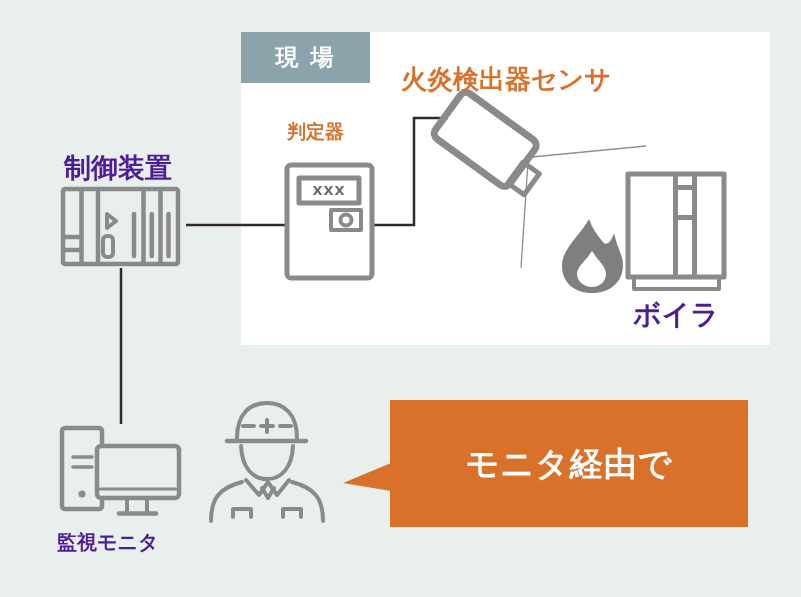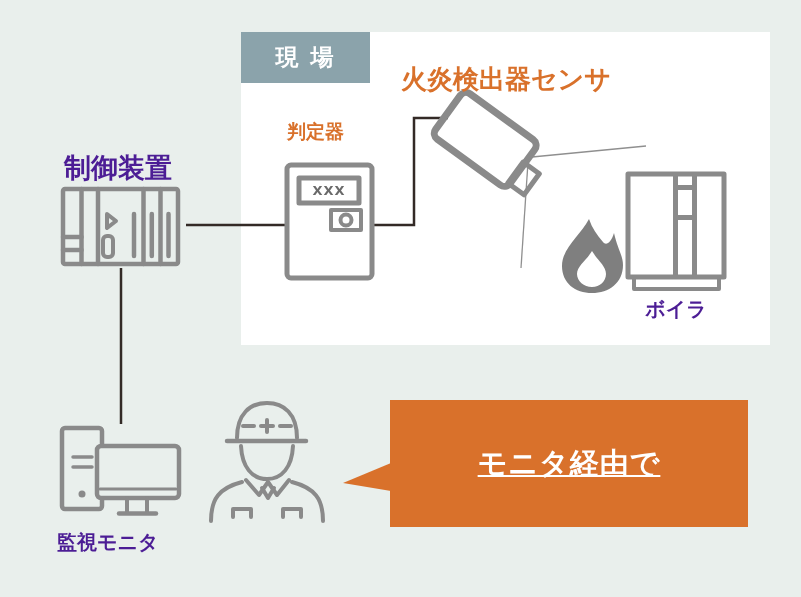--- a/index.html
+++ b/index.html
@@ -9,27 +9,27 @@
   .field-label{position:absolute;left:241px;top:32px;width:129px;height:51px;background:#8ba3ab;
     display:flex;align-items:center;justify-content:center;color:#ffffff;font-size:23px;font-weight:bold;
     letter-spacing:2px;}
   .svg-layer{position:absolute;left:0;top:0;}
   .lbl{position:absolute;font-weight:bold;white-space:nowrap;}
   .lbl-dark{color:#4c1d95;}
   .lbl-orange{color:#d9712b;}
   .lbl-control{left:64px;top:150px;font-size:27px;}
   .lbl-judge{left:287px;top:119px;font-size:19px;}
   .lbl-sensor{left:401px;top:62px;font-size:26px;}
-  .lbl-boiler{left:628px;top:296px;width:96px;text-align:center;font-size:20px;}
+  .lbl-boiler{left:628px;top:296px;width:96px;text-align:center;font-size:28px;}
   .lbl-monitor{left:57px;top:529px;font-size:20px;}
   .judge-display{position:absolute;left:299px;top:178px;width:60px;height:25px;display:flex;
     align-items:center;justify-content:center;color:#6a6a6a;font-weight:bold;font-size:13px;letter-spacing:1px;}
   .callout{position:absolute;left:390px;top:400px;width:358px;height:127px;background:#d9712b;
     display:flex;flex-direction:column;align-items:center;justify-content:center;color:#ffffff;
-    font-weight:bold;font-size:29px;line-height:45px;letter-spacing:1px;text-decoration:underline;}
+    font-weight:bold;font-size:33px;line-height:45px;letter-spacing:1px;}
 </style>
 </head>
 <body>
 
 <div class="stage">
 
   <div class="field-box"></div>
 
   <svg class="svg-layer" width="801" height="597" viewBox="0 0 801 597">
 

